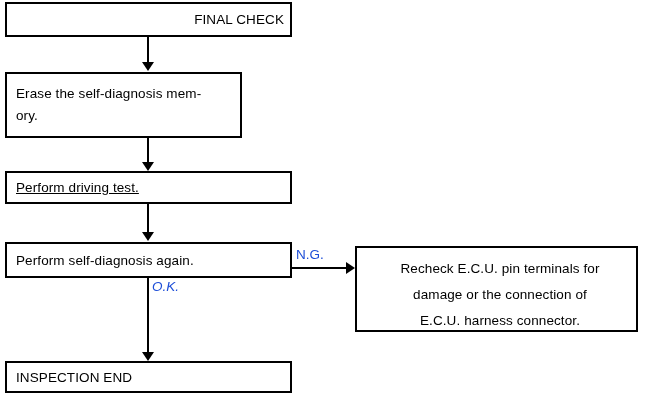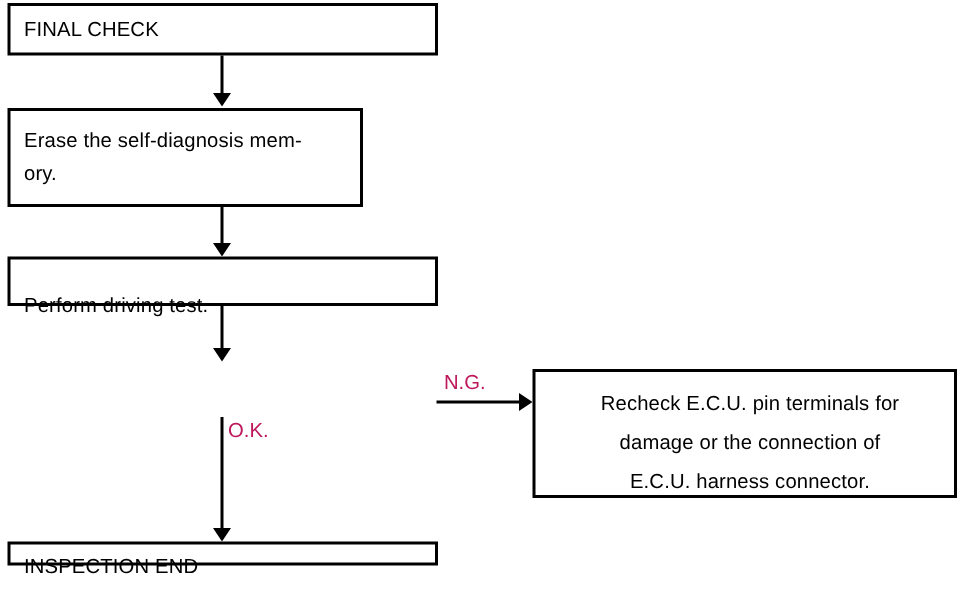--- a/index.html
+++ b/index.html
@@ -30,26 +30,26 @@
     font-size: 13.5px;
     line-height: 22px;
     letter-spacing: 0.1px;
     white-space: pre-line;
   }
   
   #box-final-check   { left: 5px;  top: 2px;   width: 287px; height: 35px; }
   #box-erase-memory  { left: 5px;  top: 72px;  width: 237px; height: 66px; }
   #box-driving-test  { left: 5px;  top: 171px; width: 287px; height: 33px; }
   #box-self-diag     { left: 5px;  top: 242px; width: 287px; height: 36px; }
-  #box-inspection-end{ left: 5px;  top: 361px; width: 287px; height: 16px; padding-left: 16px; }
+  #box-inspection-end{ left: 5px;  top: 361px; width: 287px; height: 32px; padding-left: 16px; }
   #box-recheck-ecu   { left: 355px; top: 246px; width: 283px; height: 86px; }
 
-  #box-final-check .fc-box-text    { top: 5px; }
+  #box-final-check .fc-box-text    { top: 5px; text-align: right; }
   #box-erase-memory .fc-box-text   { top: 9px; }
-  #box-driving-test .fc-box-text   { top: 20px; }
+  #box-driving-test .fc-box-text   { top: 4px; text-decoration: underline; }
   #box-self-diag .fc-box-text      { top: 6px; }
   #box-inspection-end .fc-box-text { top: 4px; }
   #box-recheck-ecu .fc-box-text    { top: 8px; left: 13px; line-height: 26px; text-align: center; }
 
   
   .conn-line-v {
     position: absolute;
     width: 2px;
     background: #000000;
   }
@@ -82,27 +82,27 @@
   #conn-3-4 { left: 147px; top: 204px; height: 30px; }
   #arrow-3-4 { left: 142px; top: 232px; }
   #conn-4-5 { left: 147px; top: 278px; height: 76px; }
   #arrow-4-5 { left: 142px; top: 352px; }
 
   #conn-ng-h { left: 291px; top: 267px; width: 60px; }
   #arrow-ng  { left: 346px; top: 262px; }
 
   .branch-label {
     position: absolute;
-    color: #be185d;
+    color: #1d4ed8;
     font-size: 13.5px;
     line-height: 15px;
     white-space: nowrap;
   }
   #label-ng { left: 296px; top: 247px; }
-  #label-ok { left: 152px; top: 279px; }
+  #label-ok { left: 152px; top: 279px; font-style: italic; }
 </style>
 </head>
 <body>
 
 <div id="canvas">
 
   <div class="fc-box" id="box-final-check">
     <div class="fc-box-text">FINAL CHECK</div>
   </div>
 
@@ -117,20 +117,23 @@
   <div class="conn-line-v" id="conn-2-3"></div>
   <div class="arrow-down" id="arrow-2-3"></div>
 
   <div class="fc-box" id="box-driving-test">
     <div class="fc-box-text">Perform driving test.</div>
   </div>
 
   <div class="conn-line-v" id="conn-3-4"></div>
   <div class="arrow-down" id="arrow-3-4"></div>
 
+  <div class="fc-box" id="box-self-diag">
+    <div class="fc-box-text">Perform self-diagnosis again.</div>
+  </div>
 
   <div class="conn-line-h" id="conn-ng-h"></div>
   <div class="arrow-right" id="arrow-ng"></div>
   <div class="branch-label" id="label-ng">N.G.</div>
 
   <div class="fc-box" id="box-recheck-ecu">
     <div class="fc-box-text">Recheck E.C.U. pin terminals for
 damage or the connection of
 E.C.U. harness connector.</div>
   </div>

